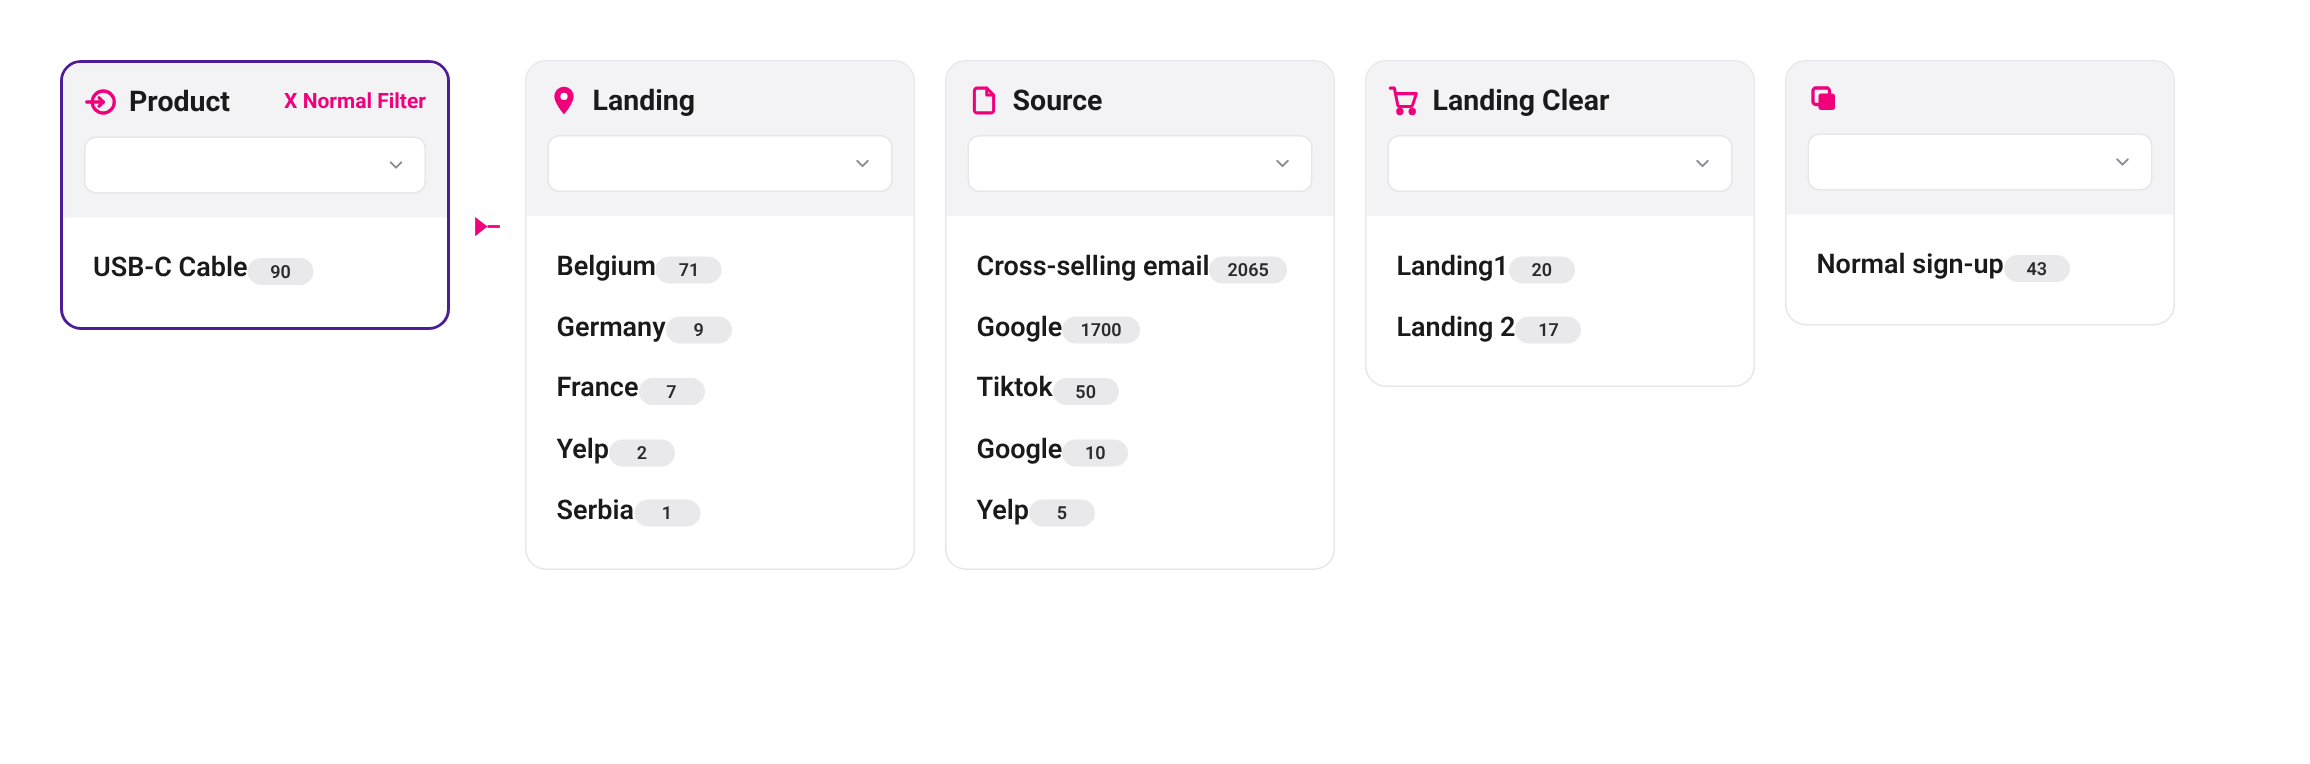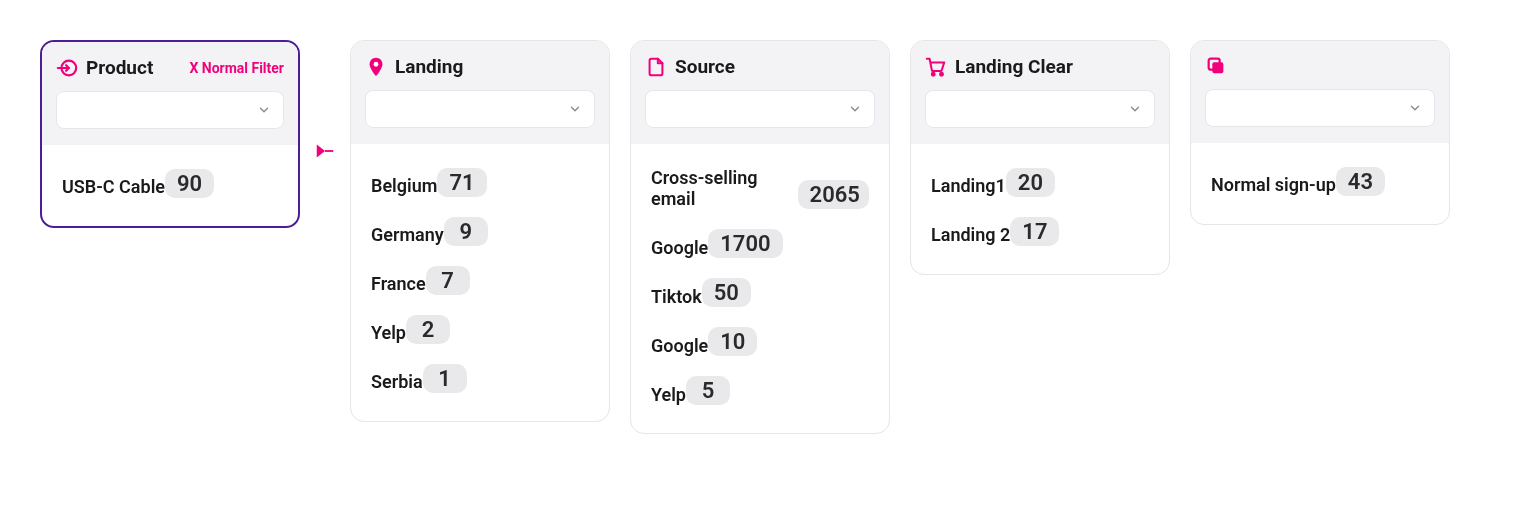--- a/index.html
+++ b/index.html
@@ -80,21 +80,21 @@
     align-items: flex-end;
     padding: 10px 6px;
     font-size: 18px;
     font-weight: 600;
     color: #1a1a1a;
   }
   .item-label { line-height: 1.15; }
   .badge {
     background: #e9e9ec;
     color: #2a2a2a;
-    font-size: 22px;
+    font-size: 12px;
     font-weight: 600;
     padding: 2px 12px;
     border-radius: 10px;
     min-width: 44px;
     text-align: center;
   }
   .funnel-connector {
     align-self: flex-start;
     margin-top: 100px;
     margin-left: -6px;

